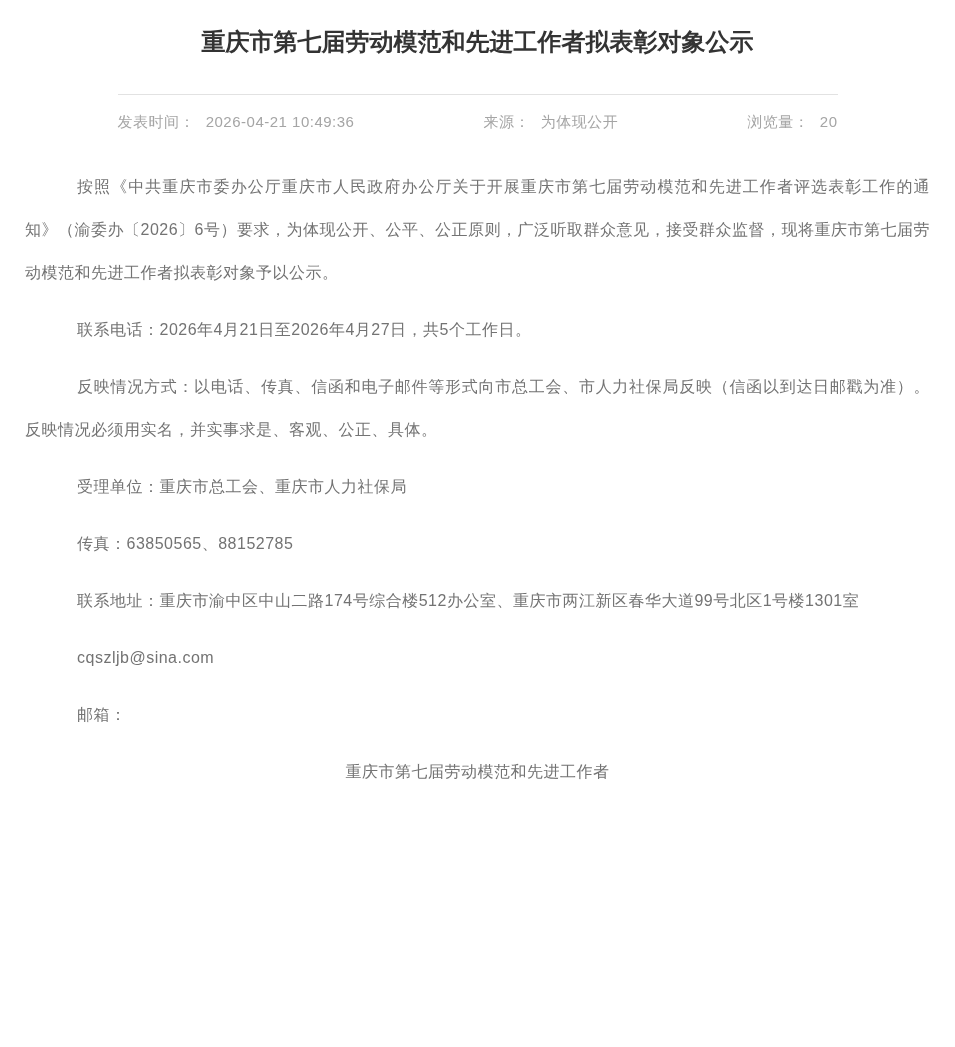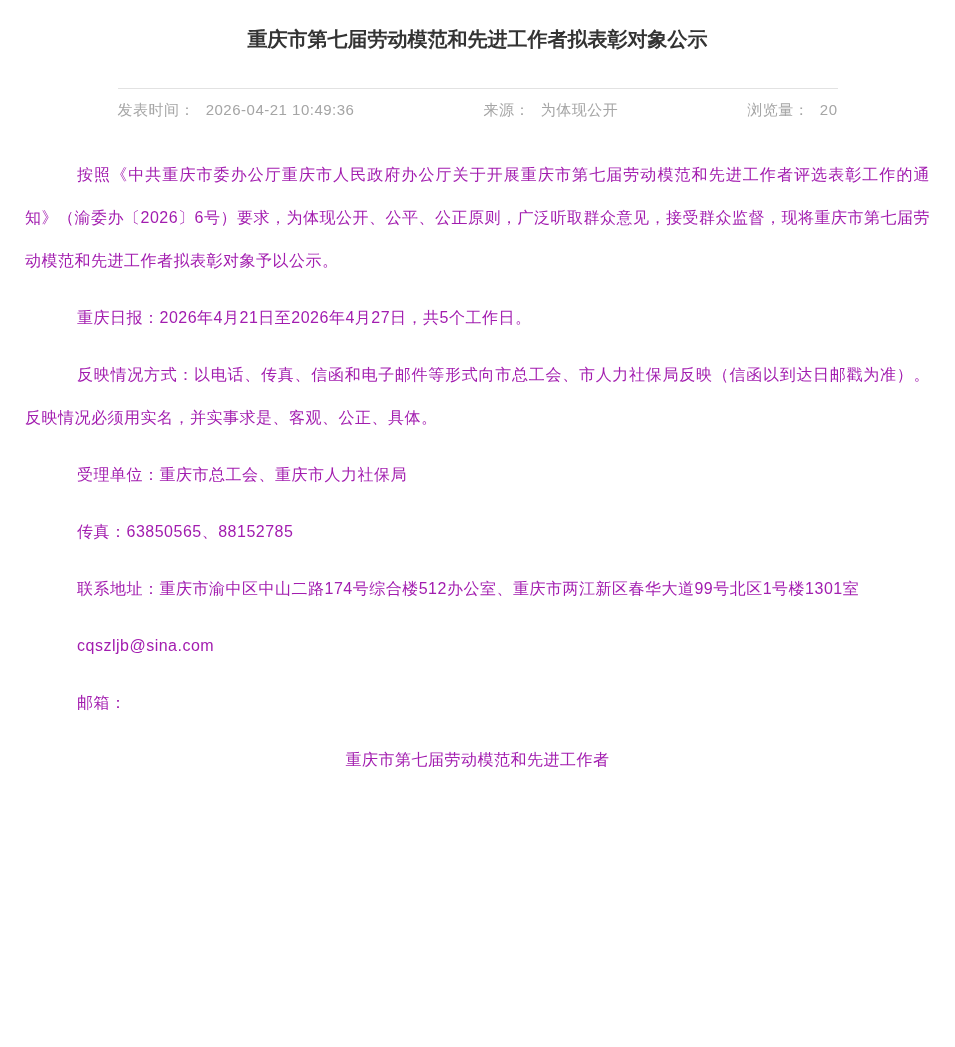--- a/index.html
+++ b/index.html
@@ -4,36 +4,36 @@
 <style>
   html,body{margin:0;padding:0;background:#ffffff;}
   .page{
     width:955px;height:1047px;box-sizing:border-box;overflow:hidden;
     background:#ffffff;
     font-family:"Liberation Sans","DejaVu Sans",sans-serif;
   }
   .title{
     margin:0 25px;padding-top:25px;
     text-align:center;
-    font-size:20px;font-weight:700;color:#333333;
+    font-size:24px;font-weight:700;color:#333333;
     line-height:1.45;
   }
   .meta-bar{
     width:720px;margin:34px auto 0;
     border-top:1px solid #e2e2e2;
-    padding-top:12px;
+    padding-top:18px;
     display:flex;justify-content:space-between;align-items:center;
     font-size:15px;color:#a5a5a5;
     letter-spacing:0.5px;
   }
   .meta-item{white-space:nowrap;}
   .meta-value{margin-left:6px;}
   .article{
     margin:33px 25px 0;
-    font-size:16px;color:#a21caf;
+    font-size:16px;color:#737373;
   }
   .article p{
     margin:0 0 14px;
     line-height:43px;
     text-indent:52px;
     text-align:justify;
     letter-spacing:0.5px;
   }
   .article p.sig{
     text-align:center;
@@ -57,21 +57,21 @@
       <span class="meta-value">为体现公开</span>
     </span>
     <span class="meta-item">
       <span>浏览量：</span>
       <span class="meta-value">20</span>
     </span>
   </div>
 
   <div class="article">
     <p>按照《中共重庆市委办公厅重庆市人民政府办公厅关于开展重庆市第七届劳动模范和先进工作者评选表彰工作的通知》（渝委办〔2026〕6号）要求，为体现公开、公平、公正原则，广泛听取群众意见，接受群众监督，现将重庆市第七届劳动模范和先进工作者拟表彰对象予以公示。</p>
-    <p>重庆日报：2026年4月21日至2026年4月27日，共5个工作日。</p>
+    <p>联系电话：2026年4月21日至2026年4月27日，共5个工作日。</p>
     <p>反映情况方式：以电话、传真、信函和电子邮件等形式向市总工会、市人力社保局反映（信函以到达日邮戳为准）。反映情况必须用实名，并实事求是、客观、公正、具体。</p>
     <p>受理单位：重庆市总工会、重庆市人力社保局</p>
     <p>传真：63850565、88152785</p>
     <p>联系地址：重庆市渝中区中山二路174号综合楼512办公室、重庆市两江新区春华大道99号北区1号楼1301室</p>
     <p>cqszljb@sina.com</p>
     <p>邮箱：</p>
     <p class="sig">重庆市第七届劳动模范和先进工作者</p>
   </div>
 
 </div>

